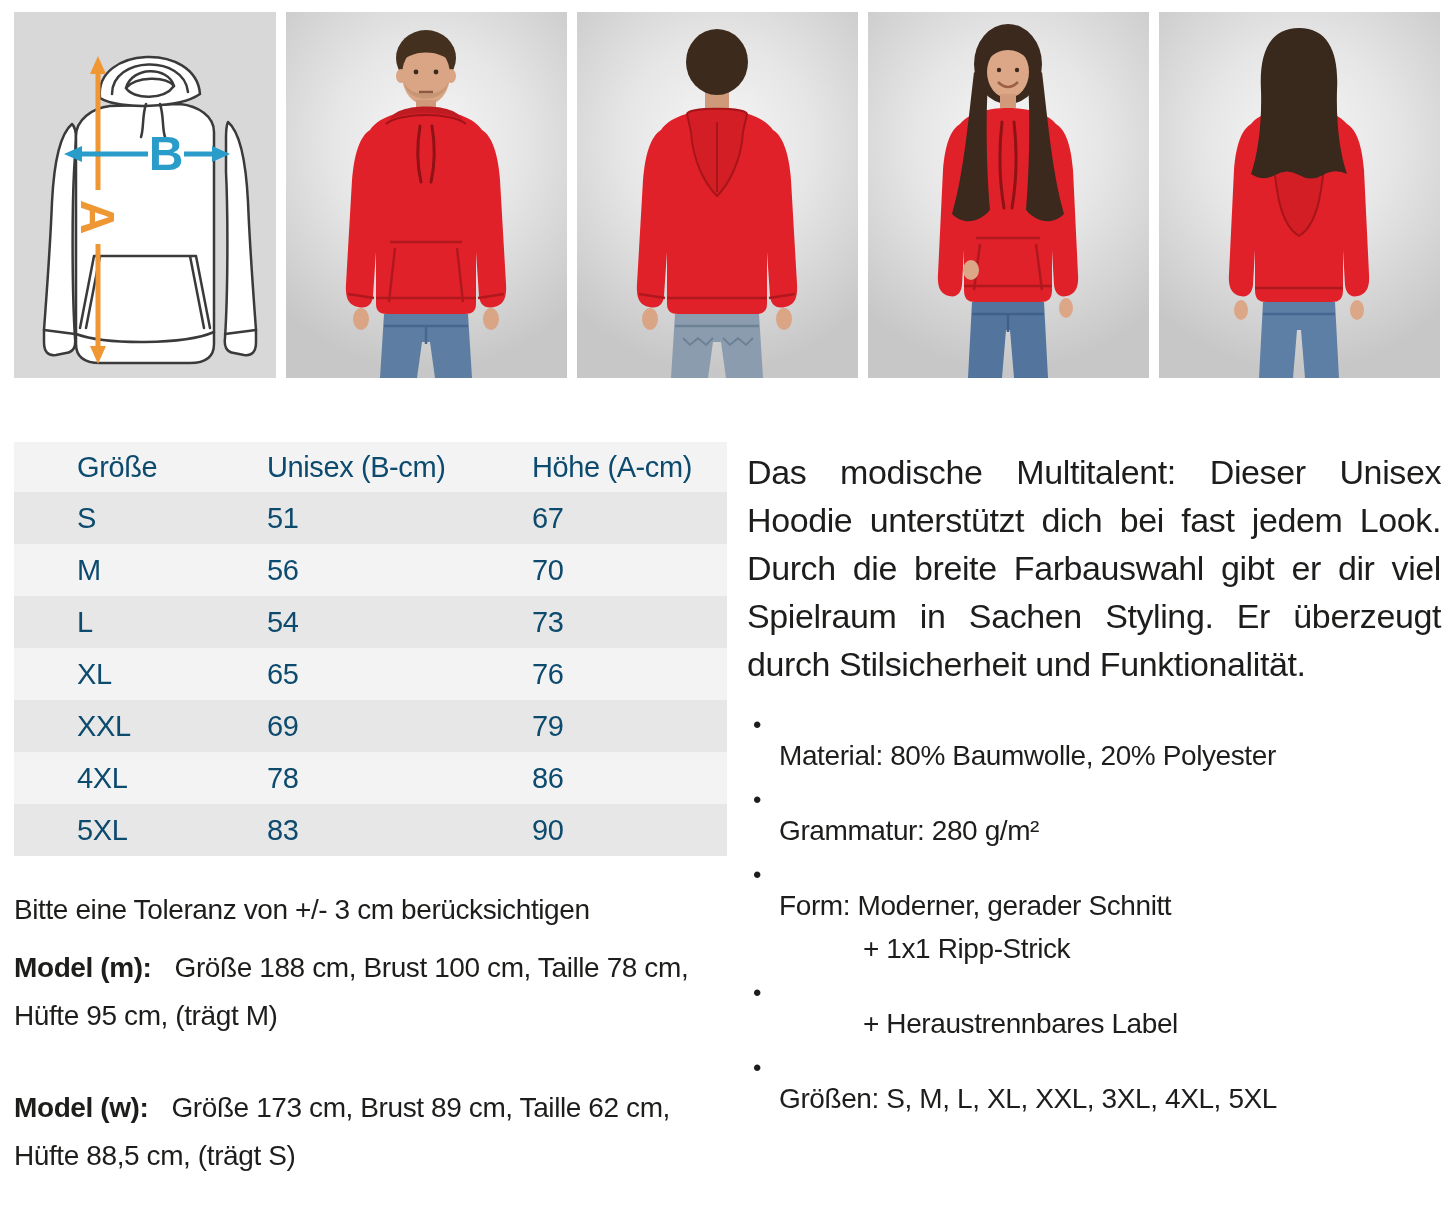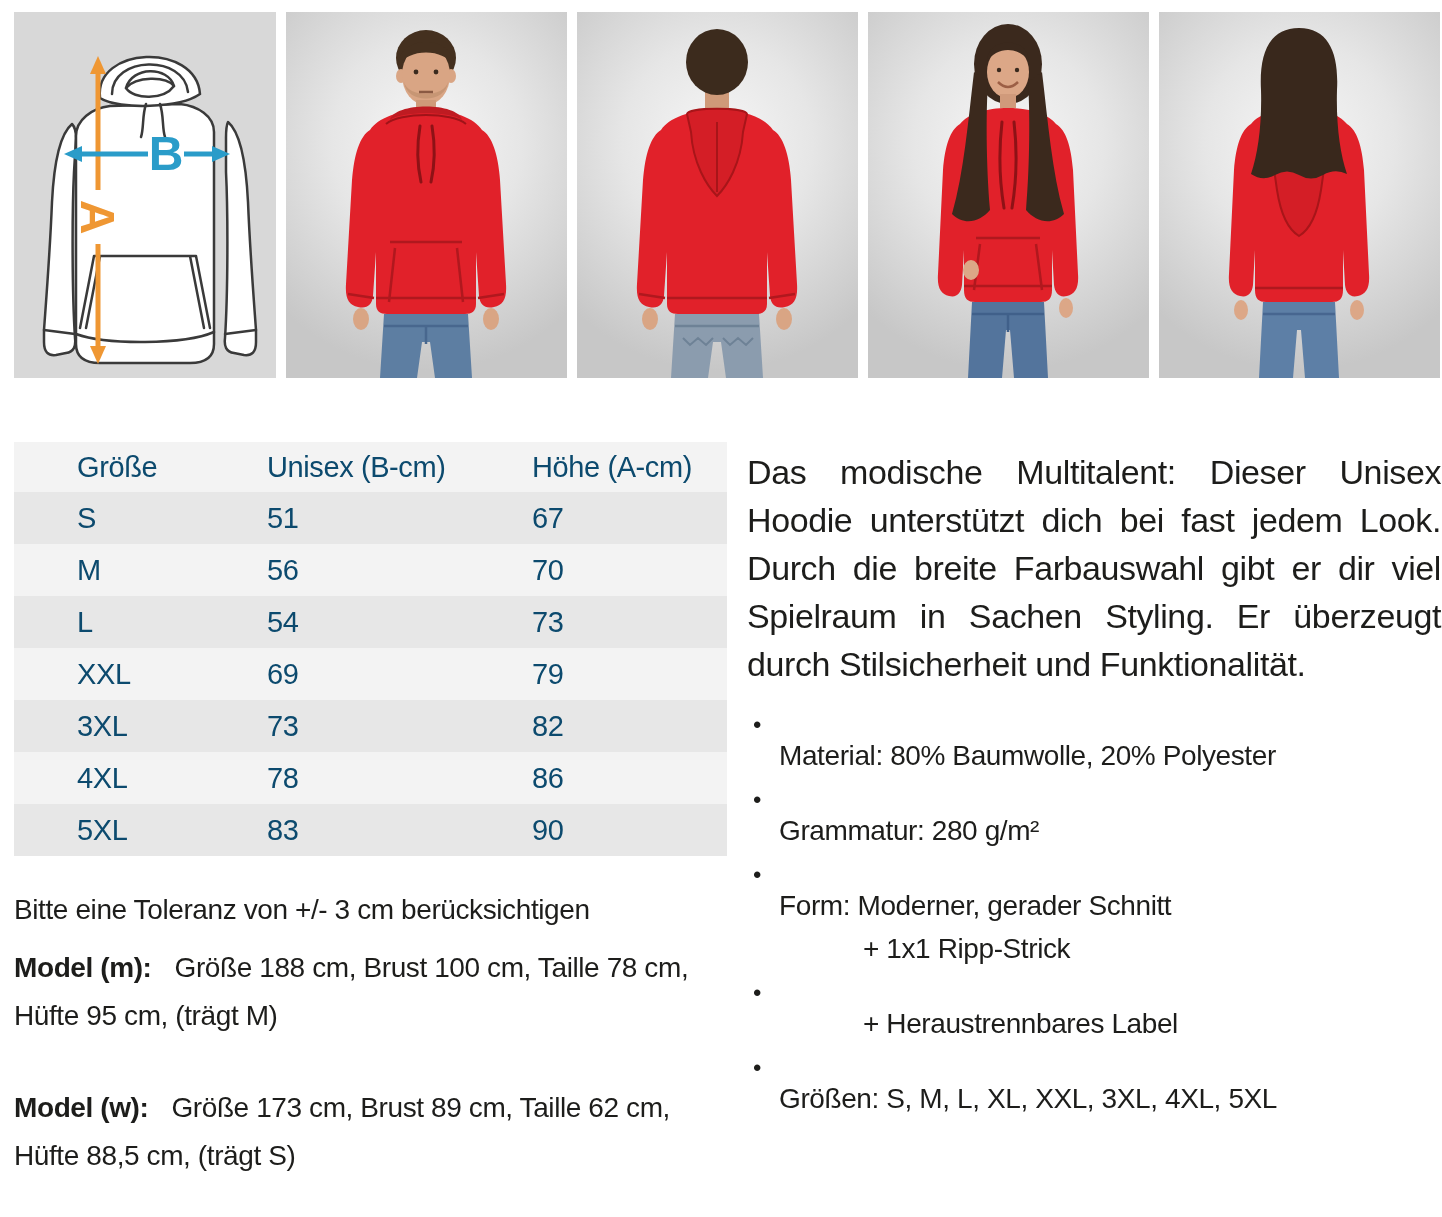--- a/index.html
+++ b/index.html
@@ -192,28 +192,28 @@
         <td>M</td>
         <td>56</td>
         <td>70</td>
       </tr>
       <tr>
         <td>L</td>
         <td>54</td>
         <td>73</td>
       </tr>
       <tr>
+        <td>XL</td>
+        <td>65</td>
+        <td>76</td>
+      </tr>
+      <tr>
         <td>XXL</td>
         <td>69</td>
         <td>79</td>
-      </tr>
-      <tr>
-        <td>3XL</td>
-        <td>73</td>
-        <td>82</td>
       </tr>
       <tr>
         <td>4XL</td>
         <td>78</td>
         <td>86</td>
       </tr>
       <tr>
         <td>5XL</td>
         <td>83</td>
         <td>90</td>

